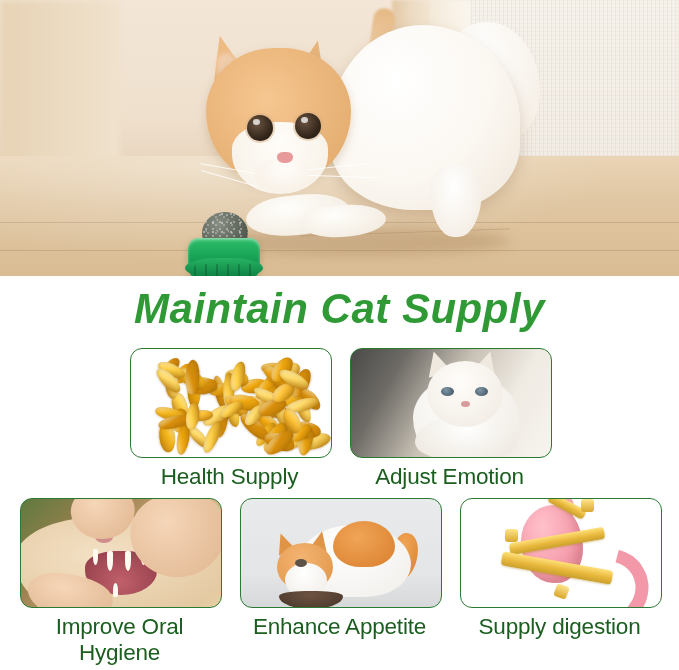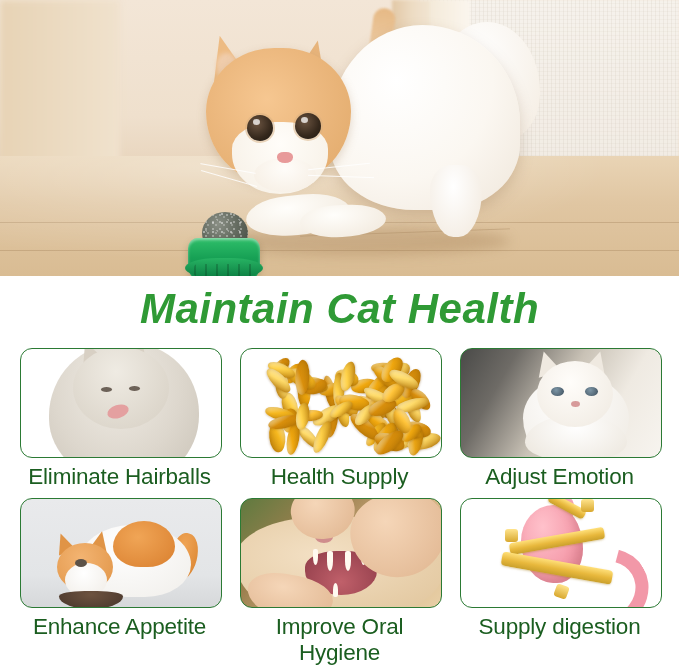--- a/index.html
+++ b/index.html
@@ -251,38 +251,26 @@
   <div class="toy">
     <div class="toy-ball">
         <i></i>
       </div>
     <div class="toy-base"></div>
     <div class="toy-rim"></div>
     <div class="toy-slots"></div>
   </div>
 </div>
 
-<div class="title">Maintain Cat Health</div>
+<div class="title">Maintain Cat Supply</div>
 
 <div class="grid">
 
   <div class="row">
 
-    <div class="card">
-      <div class="frame c1">
-        <div class="fur"></div>
-        <div class="ear ea"></div>
-          <div class="ear eb"></div>
-        <div class="head"></div>
-        <div class="e e1"></div>
-          <div class="e e2"></div>
-        <div class="tongue"></div>
-      </div>
-      <div class="cap">Eliminate Hairballs</div>
-    </div>
 
     <div class="card">
       <div class="frame c2">
         <div class="caps" id="capsule-pile">
             <div class="cap-pill" style="width: 22.0008px; height: 15.6038px; left: 61.3856px; top: 28.0019px; transform: rotate(5.9deg); background: linear-gradient(160deg, rgb(255, 240, 184) 0%, rgb(255, 220, 107) 45%, rgb(184, 122, 6) 100%);"></div>
             <div class="cap-pill" style="width: 26.6104px; height: 14.7603px; left: 131.261px; top: 53.2566px; transform: rotate(24.5deg); background: linear-gradient(160deg, rgb(255, 240, 184) 0%, rgb(217, 143, 12) 45%, rgb(184, 122, 6) 100%);"></div>
             <div class="cap-pill" style="width: 33.4346px; height: 12.21px; left: 74.1347px; top: 65.8005px; transform: rotate(-80.3deg); background: linear-gradient(160deg, rgb(255, 240, 184) 0%, rgb(217, 143, 12) 45%, rgb(184, 122, 6) 100%);"></div>
             <div class="cap-pill" style="width: 31.5747px; height: 13.3395px; left: 156.36px; top: 73.3631px; transform: rotate(2.3deg); background: linear-gradient(160deg, rgb(255, 240, 184) 0%, rgb(255, 210, 74) 45%, rgb(184, 122, 6) 100%);"></div>
             <div class="cap-pill" style="width: 34.9244px; height: 14.4425px; left: 114.563px; top: 55.8849px; transform: rotate(73.5deg); background: linear-gradient(160deg, rgb(255, 240, 184) 0%, rgb(240, 168, 15) 45%, rgb(184, 122, 6) 100%);"></div>
             <div class="cap-pill" style="width: 27.2114px; height: 12.6769px; left: 143.576px; top: 37.2511px; transform: rotate(-36.4deg); background: linear-gradient(160deg, rgb(255, 240, 184) 0%, rgb(246, 184, 31) 45%, rgb(184, 122, 6) 100%);"></div>
@@ -374,52 +362,52 @@
           <div class="e e2"></div>
         <div class="n"></div>
       </div>
       <div class="cap">Adjust Emotion</div>
     </div>
   </div>
 
   <div class="row">
 
     <div class="card">
-      <div class="frame c5">
-        <div class="tail"></div>
-        <div class="body"></div>
-        <div class="patch"></div>
-        <div class="ear ea"></div>
-          <div class="ear eb"></div>
-        <div class="head"></div>
-        <div class="headw"></div>
-        <div class="e"></div>
-        <div class="bowl"></div>
-      </div>
-      <div class="cap">Enhance Appetite</div>
-    </div>
-
-    <div class="card">
       <div class="frame c4">
         <div class="fur"></div>
         <div class="nose"></div>
         <div class="mouth"></div>
         <div class="tooth" style="left:72px;top:50px;width:5px;height:16px;"></div>
         <div class="tooth" style="left:86px;top:52px;width:6px;height:20px;"></div>
         <div class="tooth" style="left:104px;top:52px;width:6px;height:20px;"></div>
         <div class="tooth" style="left:120px;top:50px;width:5px;height:16px;"></div>
         <div class="tooth" style="left:92px;top:84px;width:5px;height:14px;border-radius:50% 50% 2px 2px;"></div>
         <div class="hand h3"></div>
         <div class="hand h1"></div>
         <div class="hand h2"></div>
       </div>
       <div class="cap">Improve Oral Hygiene</div>
     </div>
 
     <div class="card">
+      <div class="frame c5">
+        <div class="tail"></div>
+        <div class="body"></div>
+        <div class="patch"></div>
+        <div class="ear ea"></div>
+          <div class="ear eb"></div>
+        <div class="head"></div>
+        <div class="headw"></div>
+        <div class="e"></div>
+        <div class="bowl"></div>
+      </div>
+      <div class="cap">Enhance Appetite</div>
+    </div>
+
+    <div class="card">
       <div class="frame c6">
         <div class="eso"></div>
         <div class="stom"></div>
         <div class="duo"></div>
         <div class="rib r3"></div>
         <div class="rib r1"></div>
         <div class="rib r2"></div>
         <div class="knot k1"></div>
           <div class="knot k2"></div>
           <div class="knot k3"></div>

